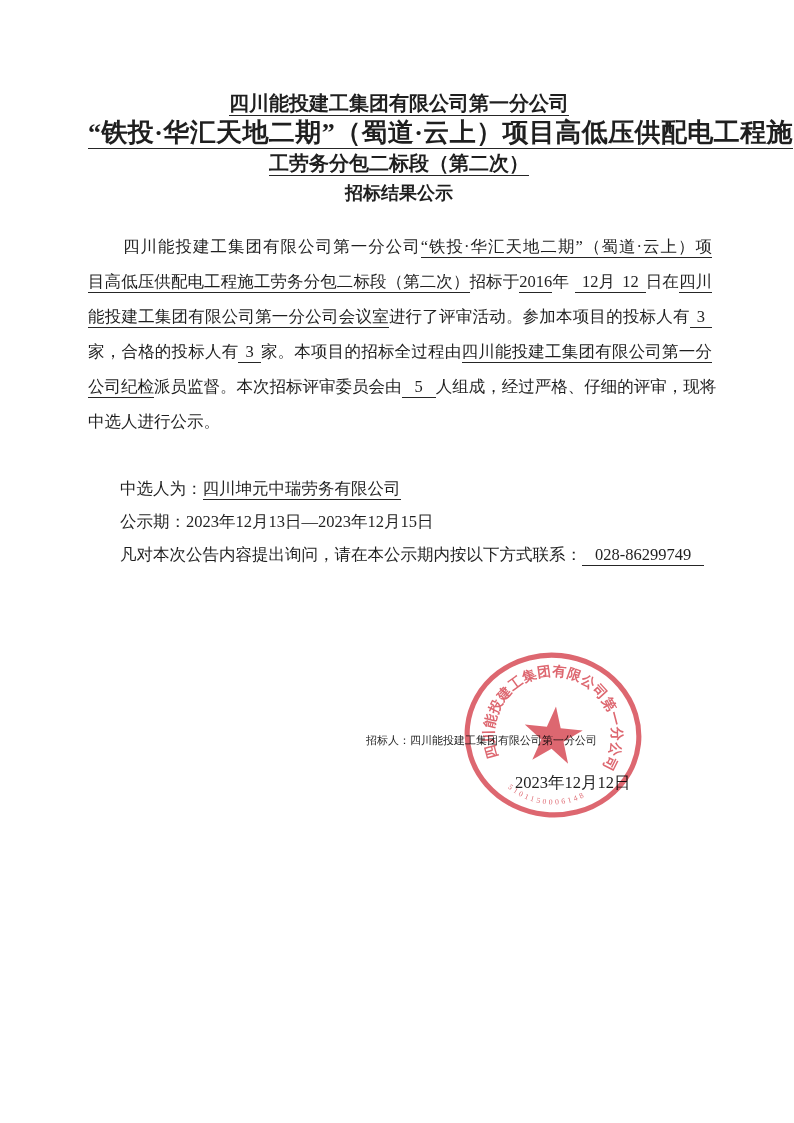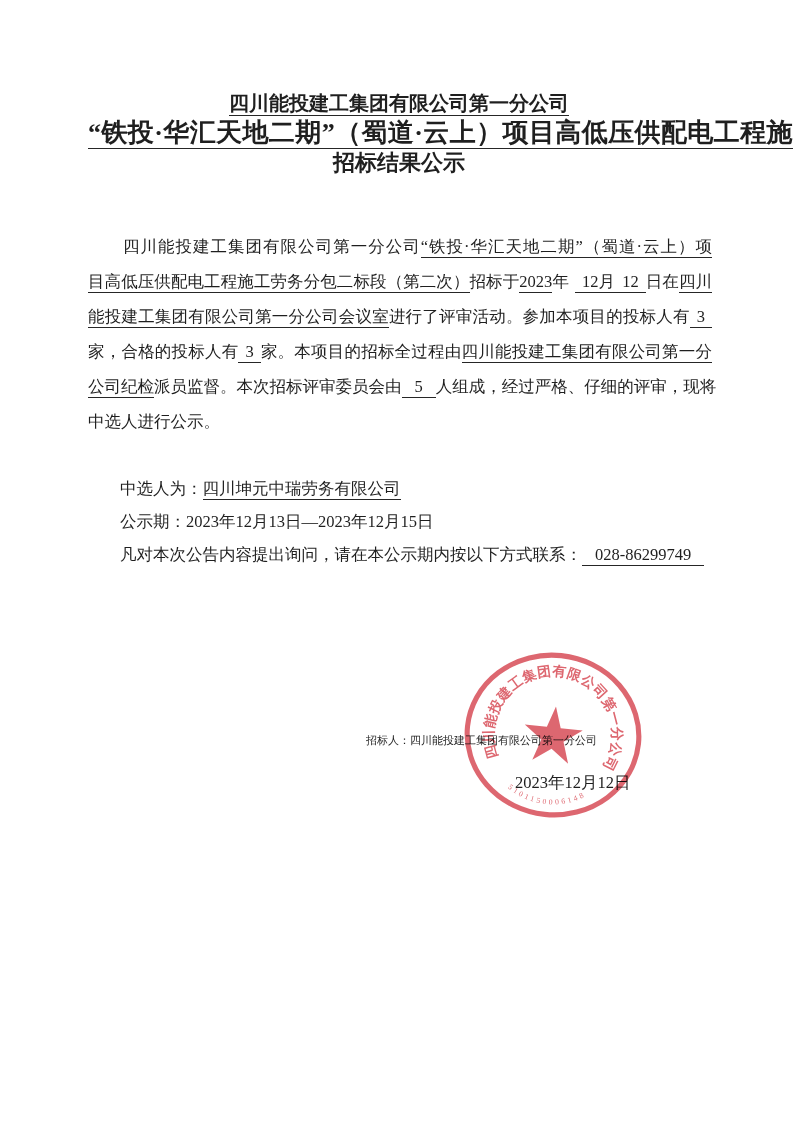--- a/index.html
+++ b/index.html
@@ -12,21 +12,21 @@
     overflow:hidden;
   }
 
   
   .title-block {
     position:absolute; top:88px; left:88px; width:622px;
     text-align:center; font-weight:bold;
   }
   .tl { line-height:30px; font-size:20px; white-space:nowrap; }
   .tl2 { font-size:26px; letter-spacing:0.4px; }
-  .tl4 { font-size:22px; }
+  .tl4 { font-size:18px; }
 
   .u { border-bottom:1.6px solid #262626; padding-bottom:1px; }
 
   
   .body-block { position:absolute; top:229px; left:88px; width:624px; }
   .bline {
     font-size:16.5px; height:35px; line-height:35px;
     text-align:justify; text-align-last:justify; text-justify:inter-character;
     white-space:nowrap;
   }
@@ -54,26 +54,27 @@
   .seal-serial-text  { font-size:7.5px; letter-spacing:2.6px; }
 </style>
 </head>
 <body>
 
 <div class="page">
 
   <div class="title-block">
     <div class="tl tl1"><span class="u">四川能投建工集团有限公司第一分公司</span></div>
     <div class="tl tl2"><span class="u">“铁投·华汇天地二期”（蜀道·云上）项目高低压供配电工程施</span></div>
+    <div class="tl tl1"><span class="u">工劳务分包二标段（第二次）</span></div>
     <div class="tl tl4"><span>招标结果公示</span></div>
   </div>
 
   <div class="body-block">
     <div class="bline"><span>　　四川能投建工集团有限公司第一分公司</span><span class="u">“铁投·华汇天地二期”（蜀道·云上）项</span></div>
-    <div class="bline"><span class="u">目高低压供配电工程施工劳务分包二标段（第二次）</span><span>招标于</span><span class="u">2023</span><span>年</span><span class="u pl">12月</span><span class="u px">12</span><span>日在</span><span class="u">四川</span></div>
+    <div class="bline"><span class="u">目高低压供配电工程施工劳务分包二标段（第二次）</span><span>招标于</span><span class="u">2016</span><span>年</span><span class="u pl">12月</span><span class="u px">12</span><span>日在</span><span class="u">四川</span></div>
     <div class="bline"><span class="u">能投建工集团有限公司第一分公司会议室</span><span>进行了评审活动。参加本项目的投标人有</span><span class="u px">3</span></div>
     <div class="bline"><span>家，合格的投标人有</span><span class="u px">3</span><span>家。本项目的招标全过程由</span><span class="u">四川能投建工集团有限公司第一分</span></div>
     <div class="bline"><span class="u">公司纪检</span><span>派员监督。本次招标评审委员会由</span><span class="u pxw">5</span><span>人组成，经过严格、仔细的评审，现将</span></div>
     <div class="bline last"><span>中选人进行公示。</span></div>
   </div>
 
   <div class="details-block">
     <div class="dline"><span>中选人为：</span><span class="u">四川坤元中瑞劳务有限公司</span></div>
     <div class="dline"><span>公示期：2023年12月13日—2023年12月15日</span></div>
     <div class="dline"><span>凡对本次公告内容提出询问，请在本公示期内按以下方式联系：</span><span class="u pxw">028-86299749</span></div>

